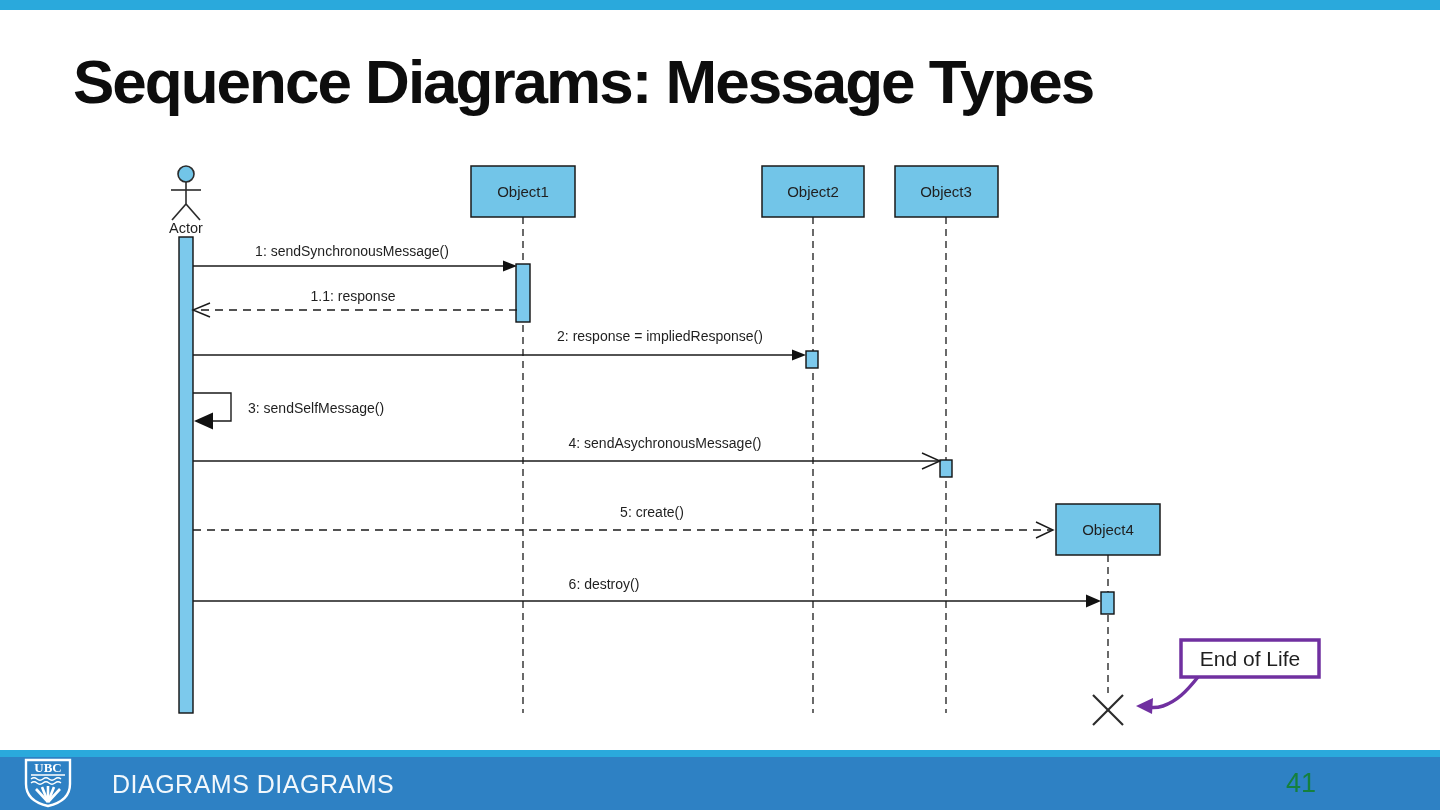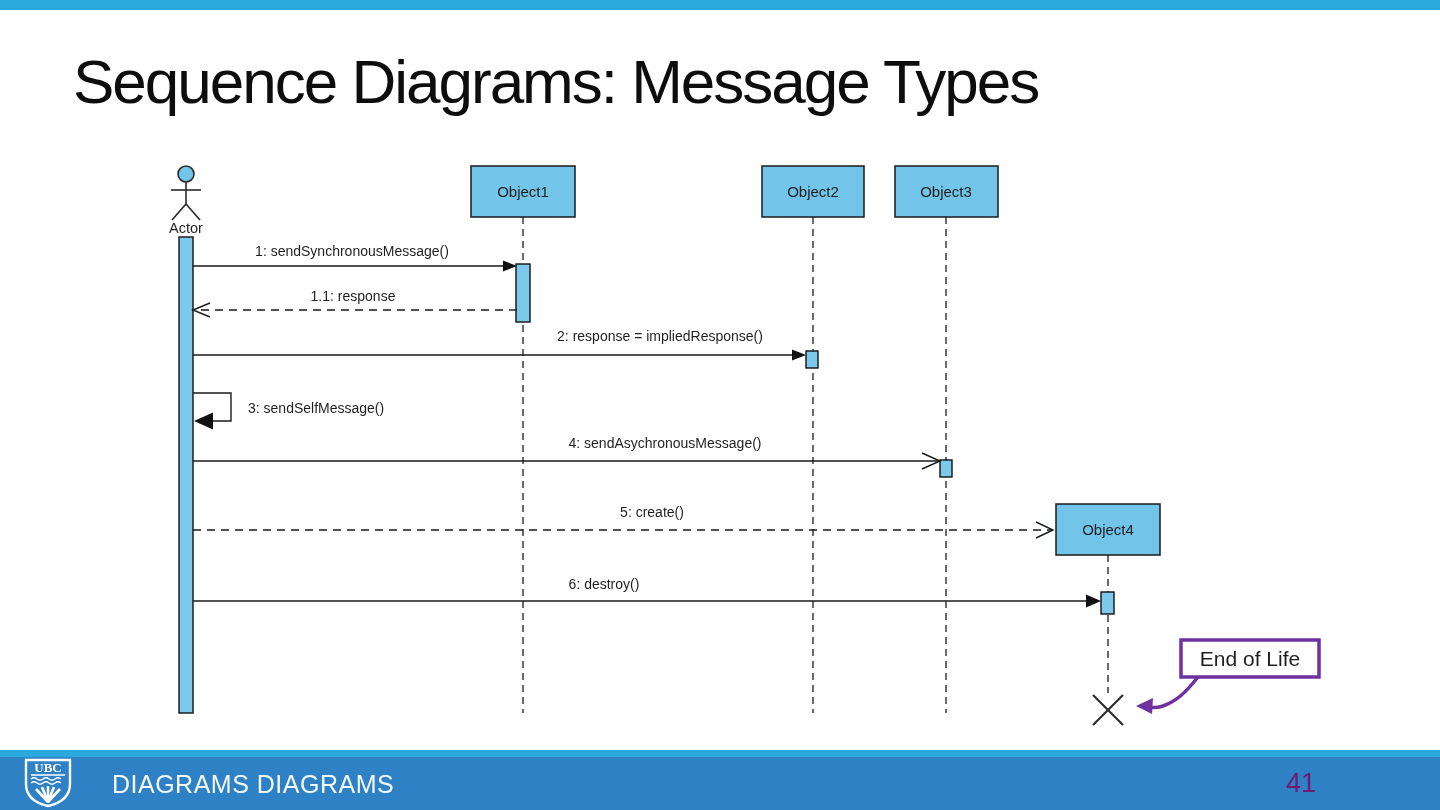--- a/index.html
+++ b/index.html
@@ -5,21 +5,21 @@
   html,body{margin:0;padding:0;background:#888;}
   .slide{
     position:relative;width:1440px;height:810px;background:#ffffff;
     overflow:hidden;font-family:"Liberation Sans",sans-serif;
   }
   .top-strip{
     position:absolute;left:0;top:0;width:1440px;height:10px;background:#2AA9DC;
   }
   .title{
     position:absolute;left:73px;top:46px;margin:0;
-    font-size:62px;font-weight:400;letter-spacing:-2px;color:#0d0d0d;
+    font-size:62px;font-weight:700;letter-spacing:-2px;color:#0d0d0d;
     white-space:nowrap;
   }
   .diagram-svg{position:absolute;left:0;top:0;width:1440px;height:810px;}
   .diagram-svg text{
     font-family:"Liberation Sans",sans-serif;fill:#1f1f1f;
   }
   .obj-label{font-size:15px;fill:#10222e;}
   .msg-label{font-size:14px;}
   .actor-label{font-size:14.5px;}
   .eol-label{font-size:21px;fill:#7030A0;}
@@ -28,21 +28,21 @@
   }
   .footer-bar{
     position:absolute;left:0;top:757px;width:1440px;height:53px;background:#2E81C4;
   }
   .footer-section{
     position:absolute;left:112px;top:770px;
     font-size:25px;letter-spacing:0.5px;color:#F2F8FC;white-space:nowrap;
   }
   .footer-page{
     position:absolute;right:124px;top:768px;
-    font-size:27px;color:#701a75;
+    font-size:27px;color:#15803d;
   }
   .logo{position:absolute;left:23px;top:752px;}
 </style>
 </head>
 <body>
 
 <div class="slide">
 
   <div class="top-strip"></div>
 

